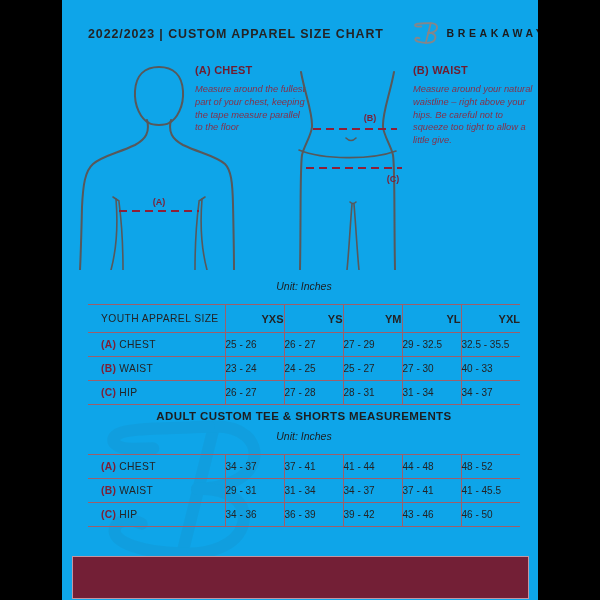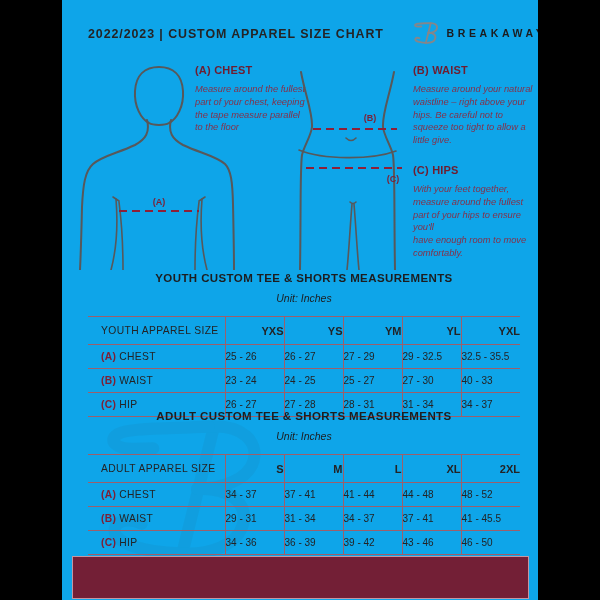--- a/index.html
+++ b/index.html
@@ -101,39 +101,33 @@
         <text class="svg-label" x="79" y="63" text-anchor="middle">(B)</text>
         <line class="dash" x1="15" y1="110" x2="111" y2="110"></line>
         <text class="svg-label" x="102" y="124" text-anchor="middle">(C)</text>
       </svg>
 
       <div class="abs" style="left:351px;top:8px;width:124px;">
         <p class="inst-head">(B) WAIST</p>
         <p class="inst-body">Measure around your natural waistline – right above your hips. Be careful not to squeeze too tight to allow a little give.</p>
       </div>
 
-      <div class="abs" style="left:351px;top:108px;width:126px;">
-        <p class="inst-head">(C) HIPS</p>
-        <p class="inst-body">With your feet together, measure around the fullest part of your hips to ensure you'll
-have enough room to move comfortably.</p>
-      </div>
     </div>
 
     <svg class="watermark" width="190" height="180" viewBox="0 0 36 34">
       <g fill="none" stroke="#333" stroke-width="2.3" stroke-linecap="round">
         <path d="M 25 5 L 19 29"></path>
         <path d="M 24 5 C 30.5 4.5 33.5 8 32.5 11.5 C 31.5 15 26.5 16.8 21.8 16.8"></path>
         <path d="M 21.8 16.8 C 28 16.5 31.5 19.5 30.5 23.5 C 29.4 27.6 24 29.3 18.8 29"></path>
         <path d="M 24 5 C 16 5.4 9 5.2 6.8 6.4 C 4.8 7.6 6.4 9.2 9.6 9.2 L 13.5 9.1"></path>
         <path d="M 18.8 29 C 11.5 28.8 5.8 27 6.2 24.4 C 6.5 22.6 9.4 22.3 11.3 23.4"></path>
       </g>
     </svg>
 
     <div class="section" style="top:272px;">
-      <div class="tbl-title">YOUTH CUSTOM TEE &amp; SHORTS MEASUREMENTS</div>
       <div class="tbl-unit">Unit: Inches</div>
       <table>
         <colgroup>
             <col class="c0">
             <col>
             <col>
             <col>
             <col>
             <col>
           </colgroup>
@@ -180,28 +174,20 @@
       <table>
         <colgroup>
             <col class="c0">
             <col>
             <col>
             <col>
             <col>
             <col>
           </colgroup>
         <tbody>
-            <tr class="hdr">
-          <th class="lab">ADULT APPAREL SIZE</th>
-          <th class="size">S</th>
-          <th class="size">M</th>
-          <th class="size">L</th>
-          <th class="size">XL</th>
-          <th class="size">2XL</th>
-        </tr>
         <tr>
           <td class="rowlab"><span class="pfx">(A)</span><span> CHEST</span></td>
           <td class="val">34 - 37</td>
           <td class="val">37 - 41</td>
           <td class="val">41 - 44</td>
           <td class="val">44 - 48</td>
           <td class="val">48 - 52</td>
         </tr>
         <tr>
           <td class="rowlab"><span class="pfx">(B)</span><span> WAIST</span></td>

